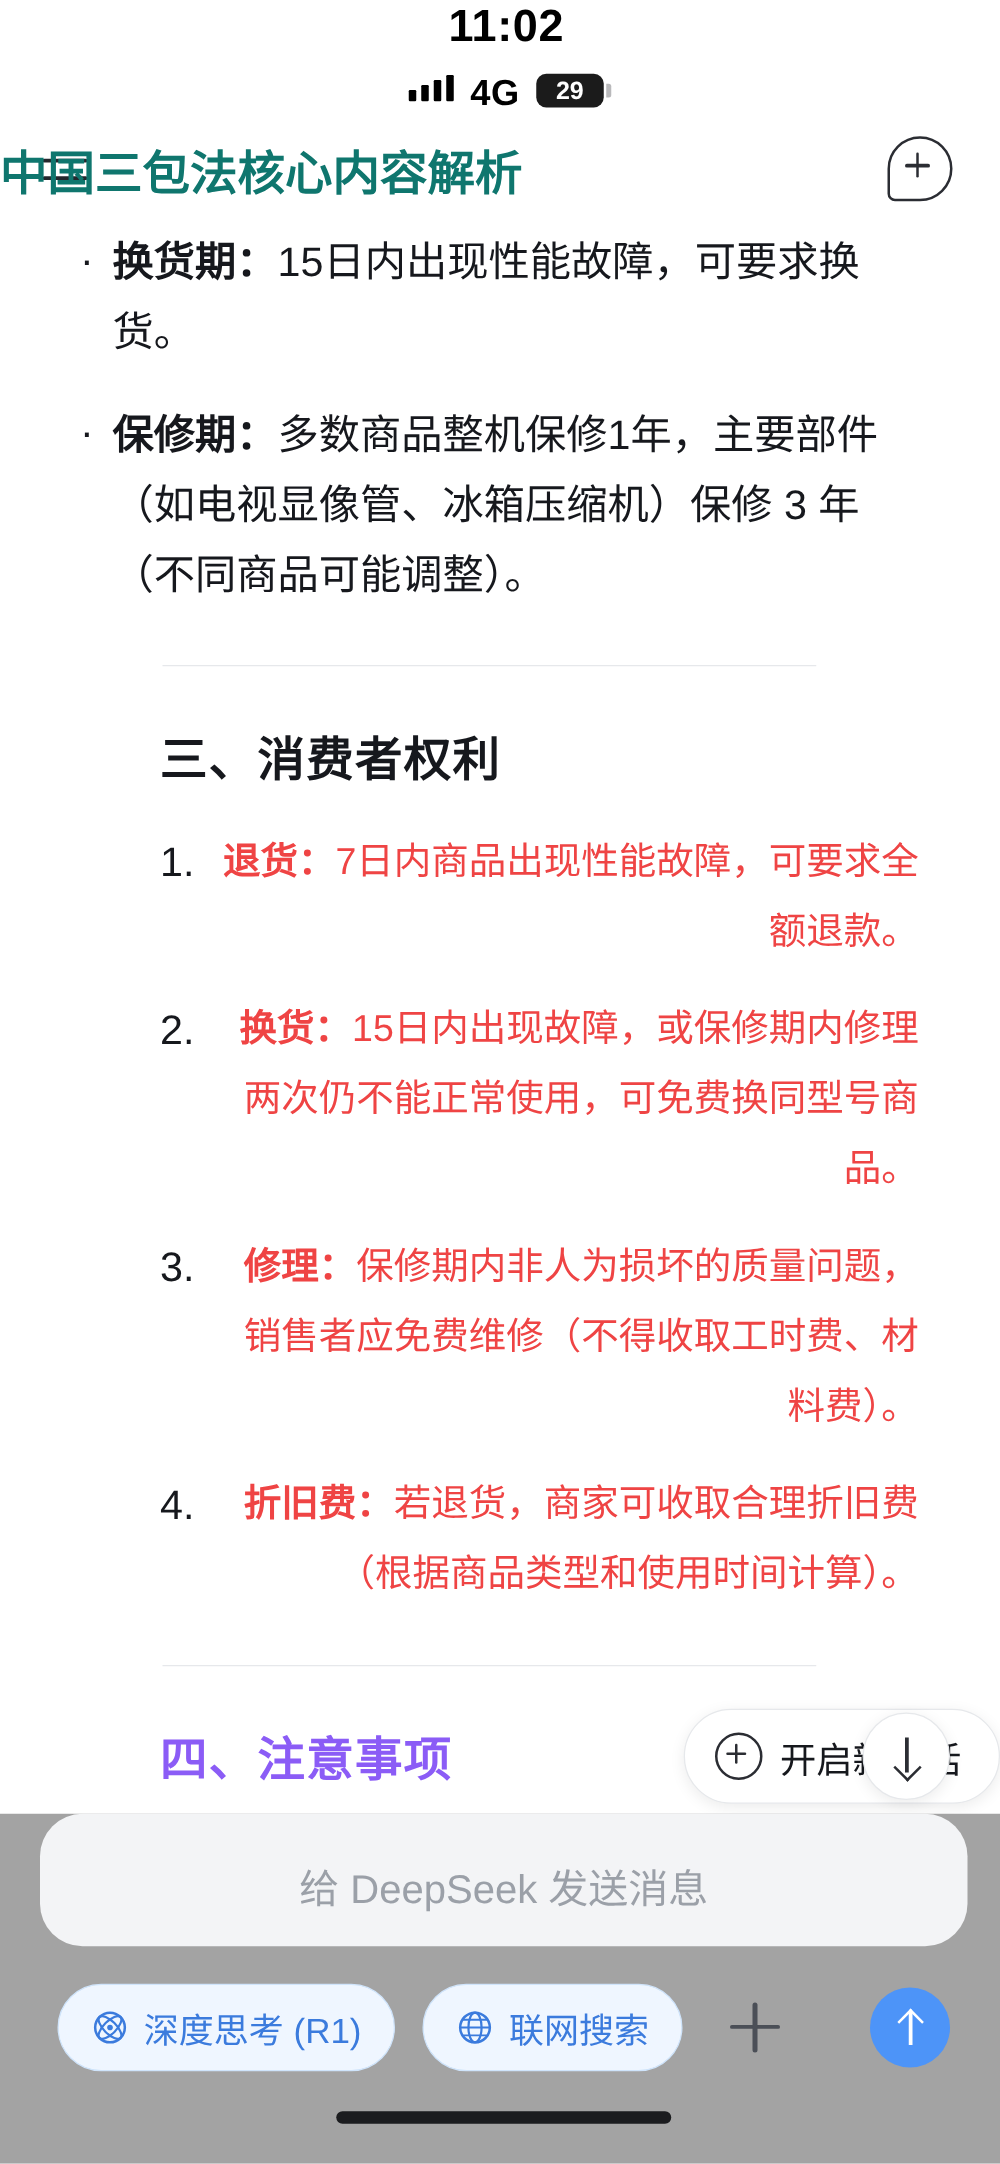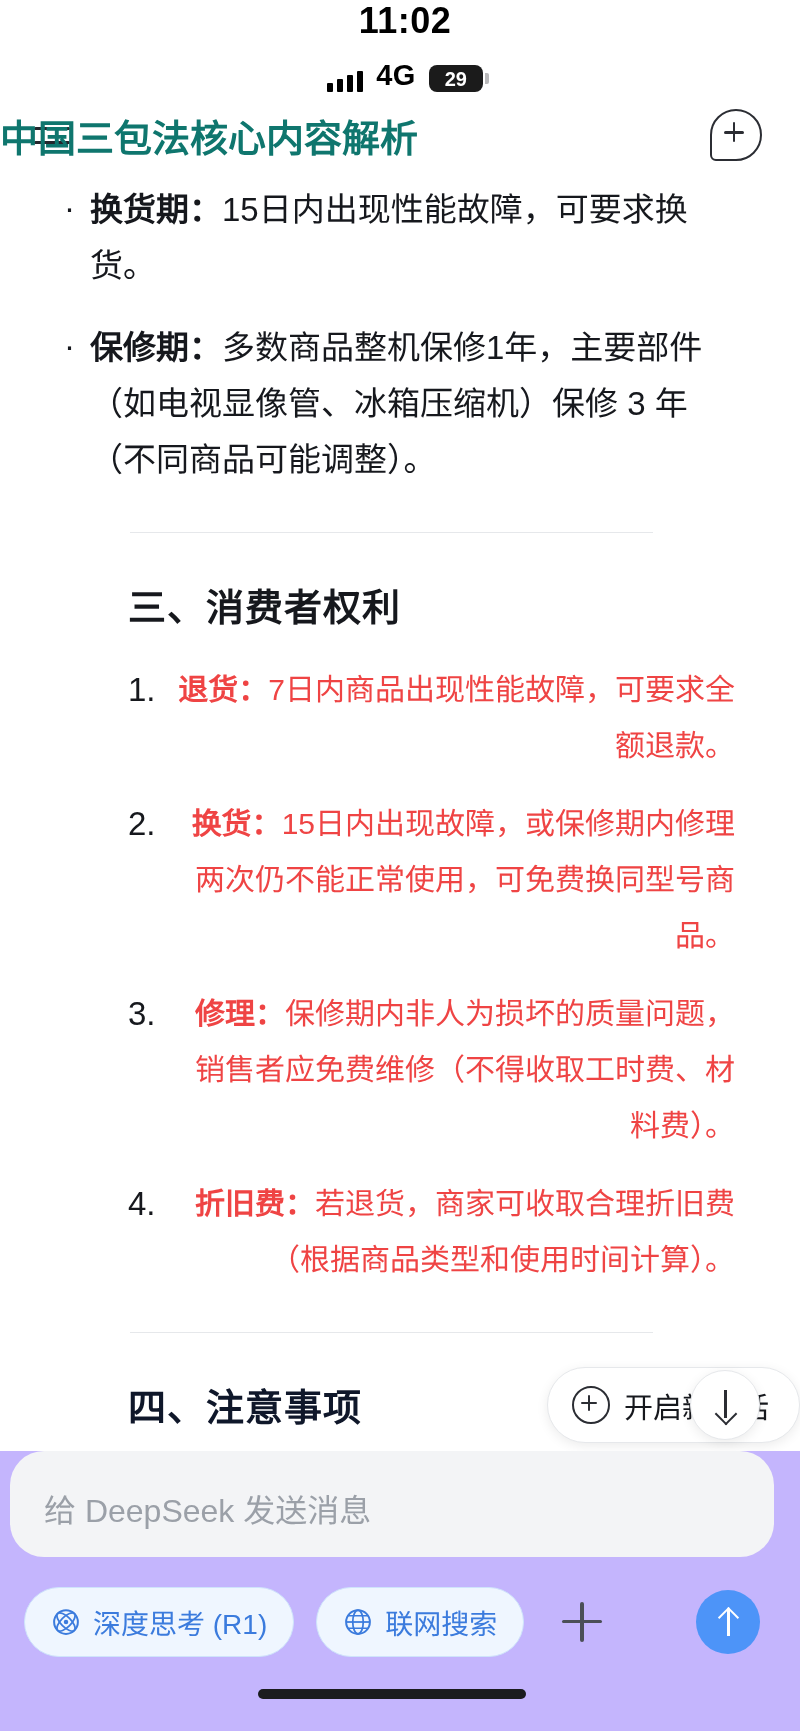--- a/index.html
+++ b/index.html
@@ -27,21 +27,21 @@
     flex-direction: column;
   }
   .status-time {
     font-size: 36px;
     font-weight: bold;
     letter-spacing: 0.5px;
     color: #000;
   }
   .status-right {
     display: flex;
-    align-items: flex-end;
+    align-items: flex-start;
     gap: 13px;
   }
   .signal {
     display: flex;
     align-items: flex-end;
     gap: 4px;
     height: 22px;
   }
   .signal i {
     display: block;
@@ -211,21 +211,21 @@
     counter-increment: item;
     content: counter(item) ".";
     position: absolute;
     left: 0;
     top: 0;
     font-size: 33px;
     color: #16181d;
   }
 
   h2.section-title.faded {
-    color: #0f172a;
+    color: #8b5cf6;
     margin-top: 22px;
   }
 
   
   .float-row {
     position: absolute;
     left: 0;
     right: 0;
     bottom: 288px;
     display: flex;
@@ -301,23 +301,24 @@
     border-bottom: 2.6px solid #2b2d33;
     transform: rotate(45deg);
   }
 
   
   .composer {
     position: absolute;
     left: 0;
     right: 0;
     bottom: 0;
-    background: #c4b5fd;
-    padding: 0 26px 0 10px;
+    background: #a3a3a3;
+    padding: 0 26px 0 32px;
     box-sizing: border-box;
+    text-align: center;
   }
   .input-box {
     background: #f3f4f6;
     border-radius: 34px;
     padding: 34px 34px 26px 34px;
     box-sizing: border-box;
   }
   .input-placeholder {
     font-size: 32px;
     color: #9ba0a8;

